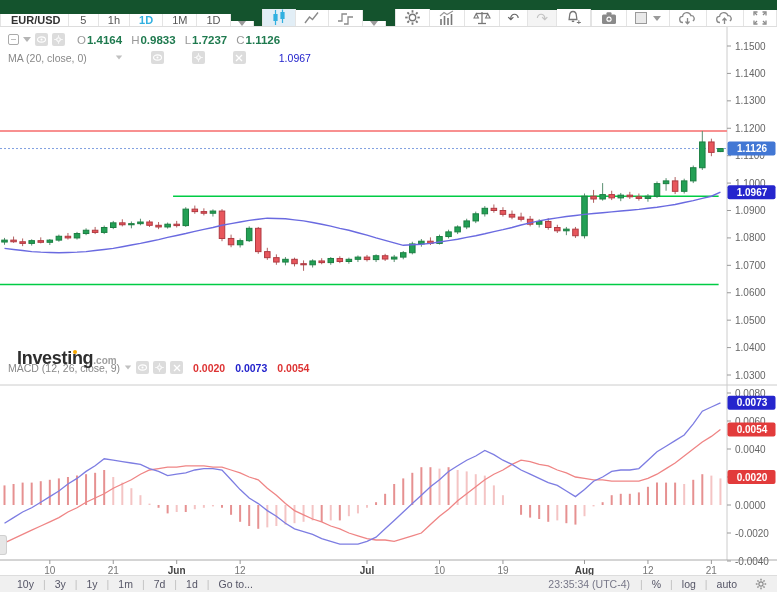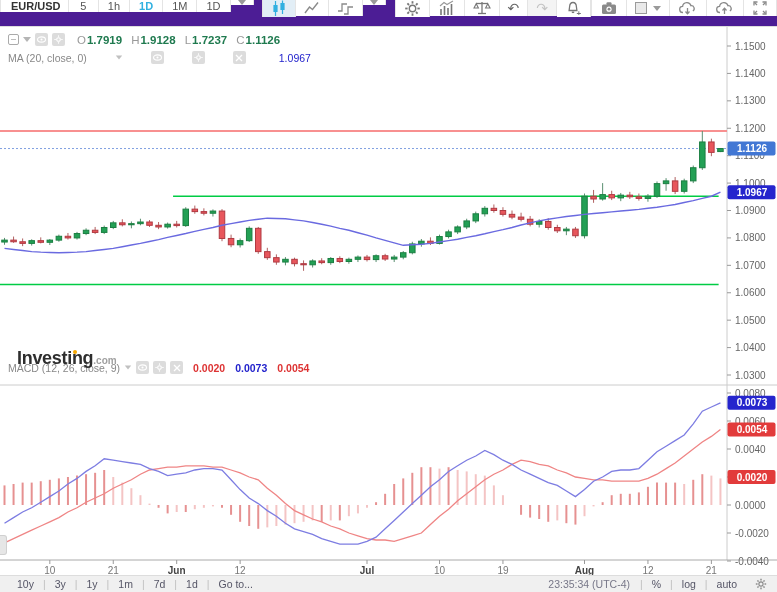--- a/index.html
+++ b/index.html
@@ -1,19 +1,19 @@
 <!DOCTYPE html>
 <html><head>
 <meta charset="utf-8">
 <style>
   html,body{margin:0;padding:0;background:#fff;}
   *{box-sizing:border-box;}
   .app{position:relative;width:777px;height:592px;font-family:"Liberation Sans","DejaVu Sans",sans-serif;overflow:hidden;background:#fff;border:1px solid #ddd;border-width:0;}
   
-  .toolbar{display:flex;align-items:flex-start;height:27px;background:#4c1d95;border-bottom:1px solid #ddd;font-size:11px;color:#333;}
+  .toolbar{display:flex;align-items:flex-end;height:27px;background:#14532d;border-bottom:1px solid #ddd;font-size:11px;color:#333;}
   .tcell{display:flex;align-items:center;justify-content:center;padding:0 9px;border-right:1px solid #e4e4e4;cursor:pointer;white-space:nowrap;background:#fff;}
   .tcell.first{border-left:1px solid #e4e4e4;}
   .symbol{font-weight:bold;padding:0 10px;min-width:60px;justify-content:flex-start;}
   .tf{min-width:30px;color:#555;}
   .tf.active{color:#31b0e0;font-weight:bold;}
   .caret{width:0;height:0;border-left:4px solid transparent;border-right:4px solid transparent;border-top:5px solid #9a9a9a;display:inline-block;}
   .tcell.caret-cell{padding:0 7px;}
   .gap{width:9px;border:0;}
   .icell{padding:0 8px;}
   .icell.active{background:#e2eef6;}
@@ -688,25 +688,25 @@
               <line x1="5" y1="0.4" x2="5" y2="2"></line>
               <line x1="5" y1="8" x2="5" y2="9.6"></line>
               <line x1="0.4" y1="5" x2="2" y2="5"></line>
               <line x1="8" y1="5" x2="9.6" y2="5"></line>
             </g>
           </svg>
         </span>
       <span class="ohlc">
         <span style="display:flex;gap:1px;">
             <b>O</b>
-            <span>1.7919</span>
+            <span>1.4164</span>
           </span>
         <span style="display:flex;gap:1px;">
             <b>H</b>
-            <span>1.9128</span>
+            <span>0.9833</span>
           </span>
         <span style="display:flex;gap:1px;">
             <b>L</b>
             <span>1.7237</span>
           </span>
         <span style="display:flex;gap:1px;">
             <b>C</b>
             <span>1.1126</span>
           </span>
       </span>

